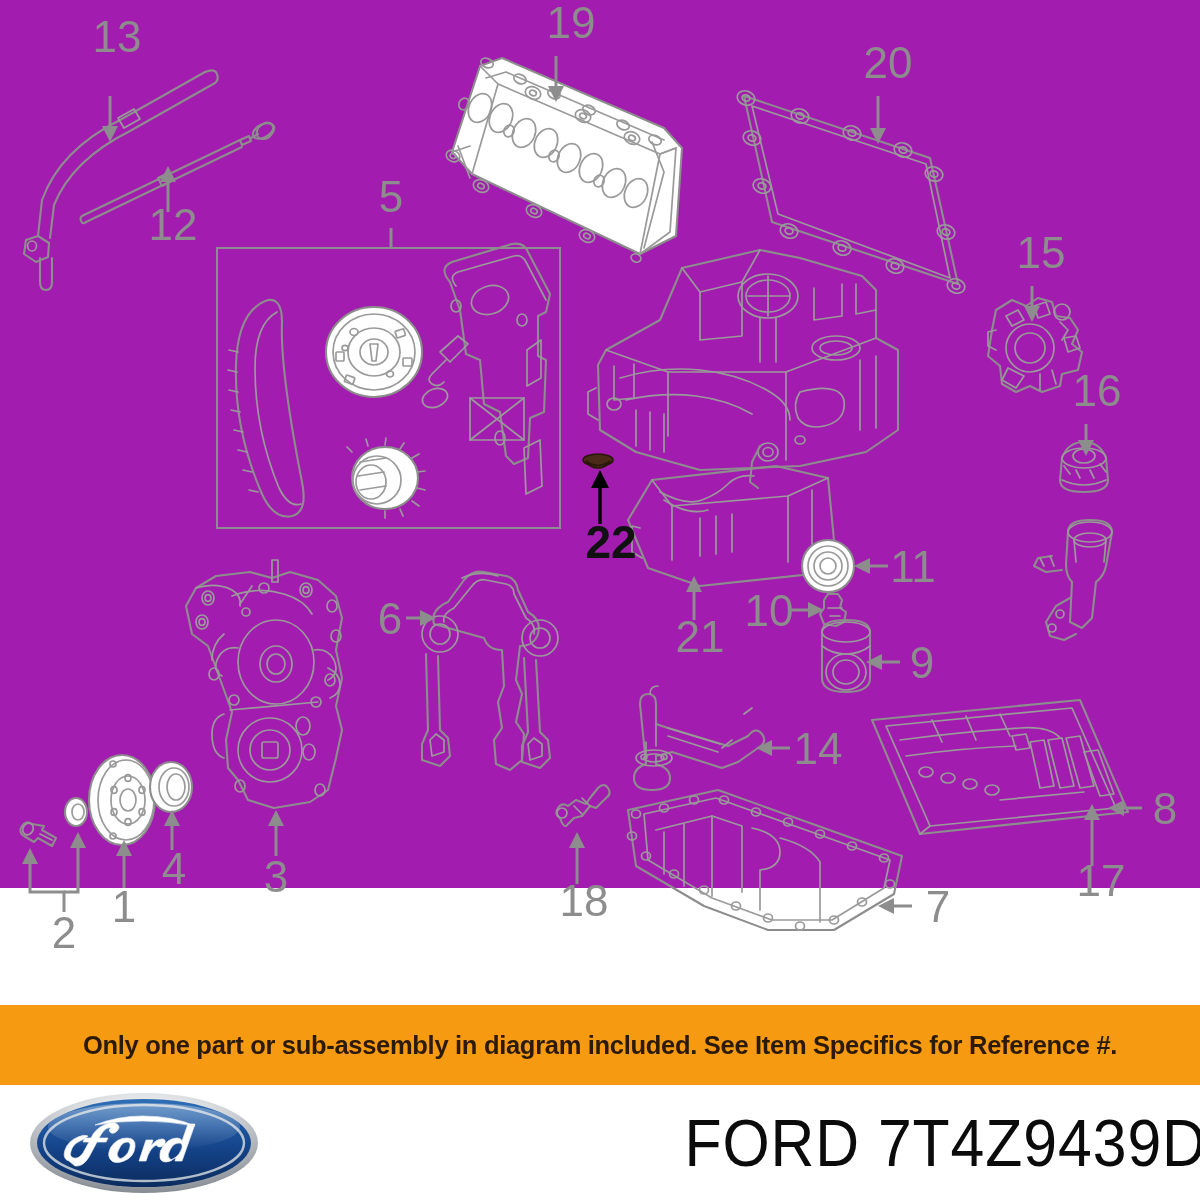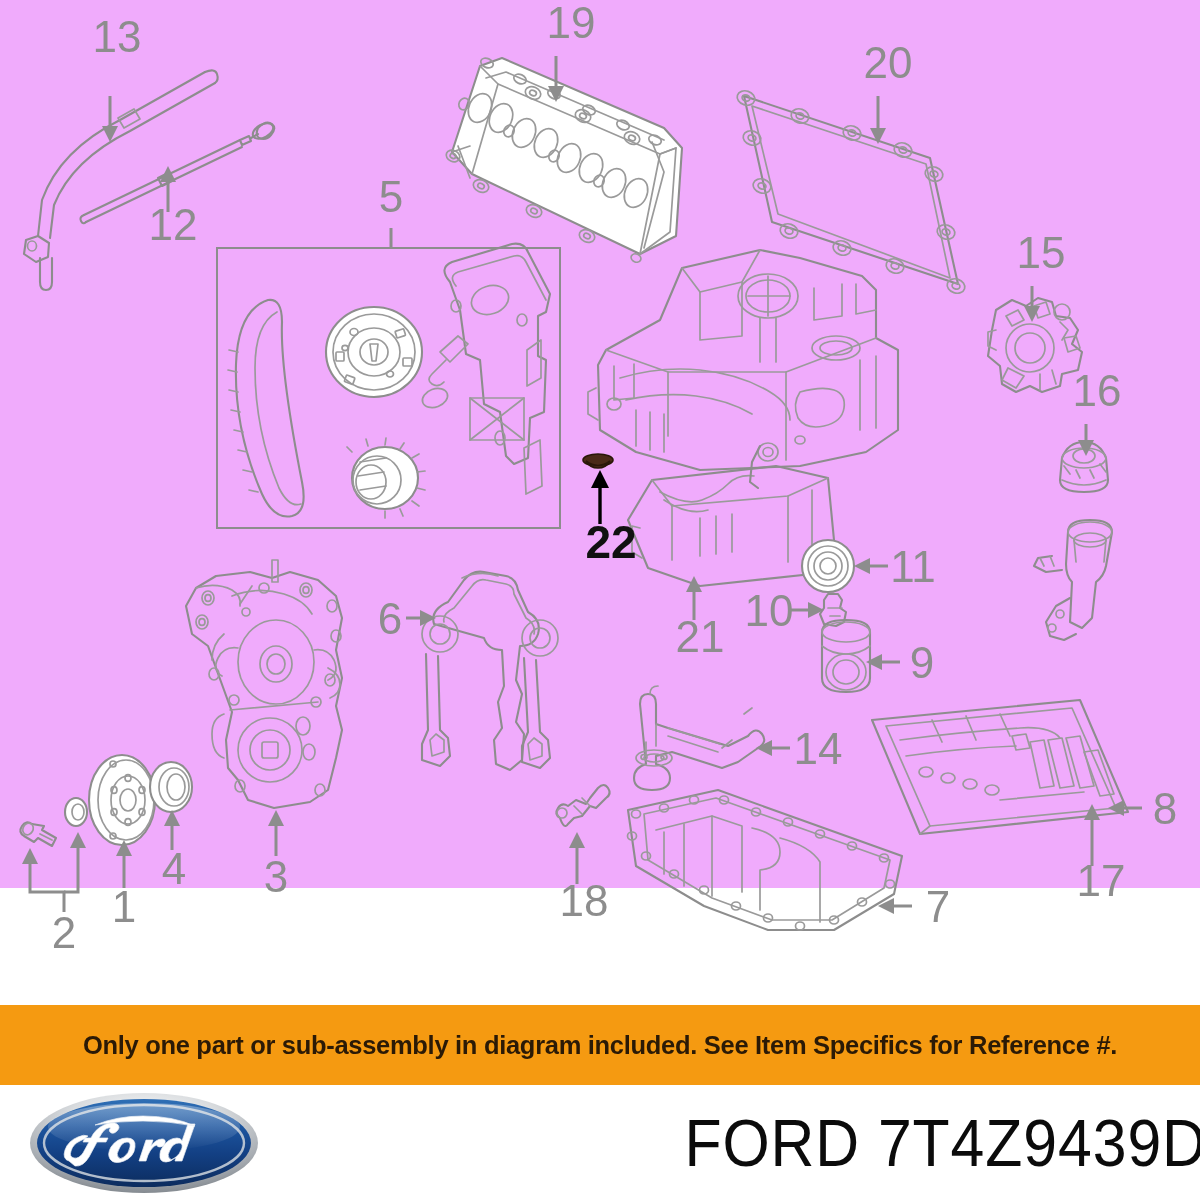--- a/index.html
+++ b/index.html
@@ -2,21 +2,21 @@
 <html><head>
 <meta charset="utf-8">
 <title>Ford Engine Parts Diagram</title>
 <style>
   html,body{margin:0;padding:0;background:#ffffff;}
   body{
     width:1200px;height:1200px;overflow:hidden;position:relative;
     font-family:"Liberation Sans", sans-serif;
     -webkit-font-smoothing:antialiased;
   }
-  #stage{position:absolute;left:0;top:0;width:1200px;height:888px;background:#f0abfc;}
+  #stage{position:absolute;left:0;top:0;width:1200px;height:888px;background:#a21caf;}
   #diagram{position:absolute;left:0;top:0;width:1200px;height:1005px;}
   #diagram svg{display:block;width:1200px;height:1005px;}
 
   
   #banner{
     position:absolute;left:0;top:1005px;width:1200px;height:80px;
     background:#F59A11;
     display:flex;flex-direction:column;align-items:center;justify-content:center;
     box-sizing:border-box;
     gap:42px;

